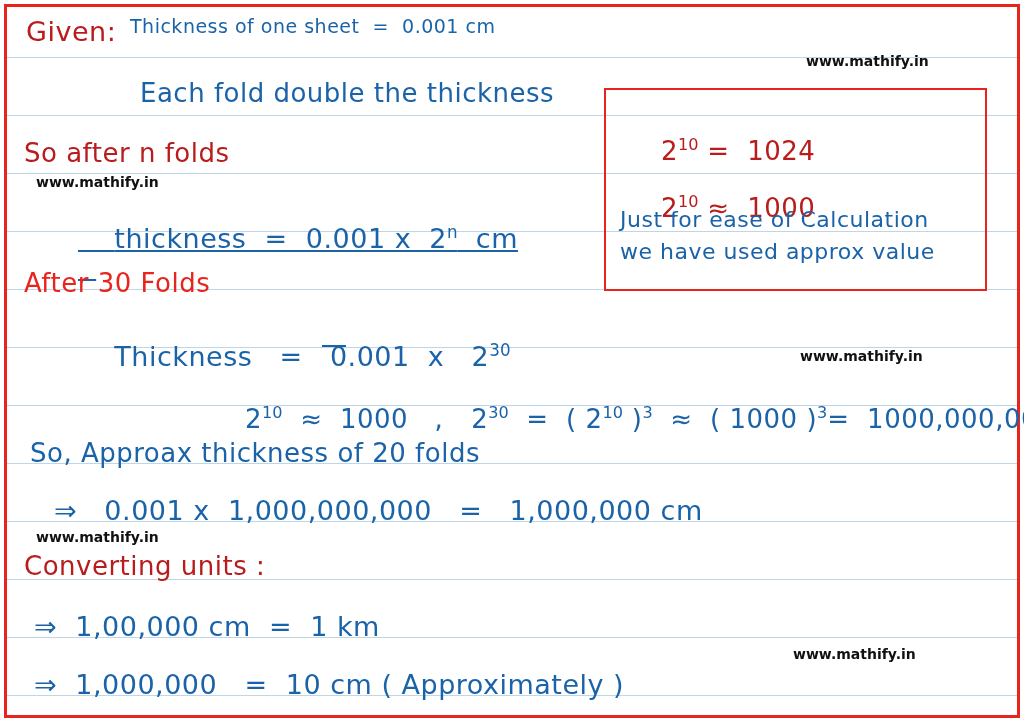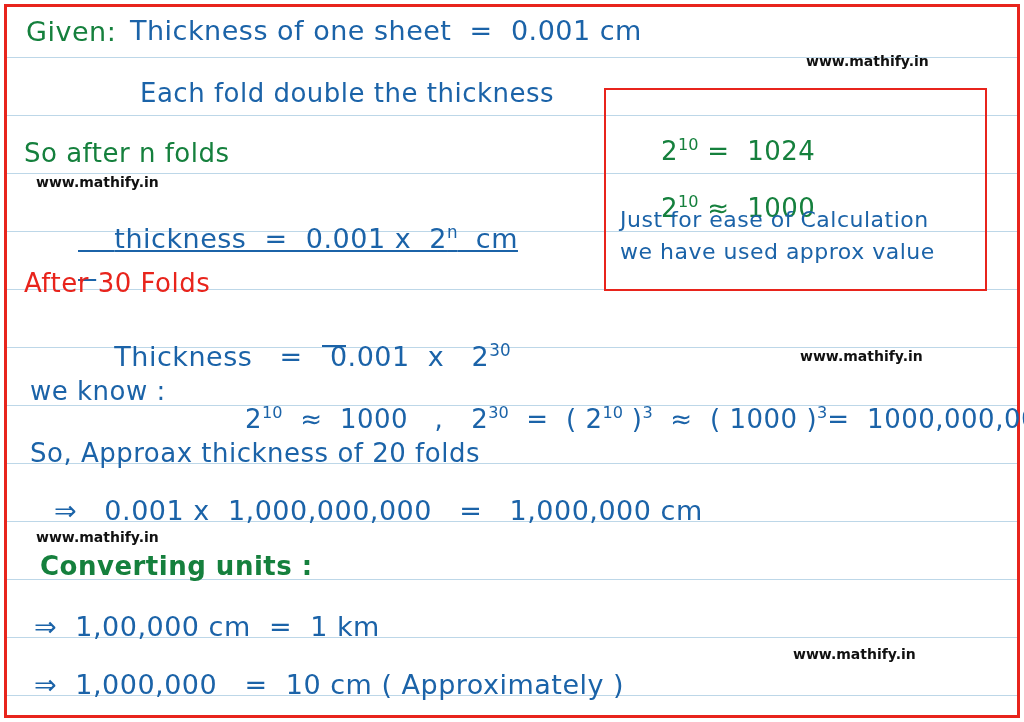--- a/index.html
+++ b/index.html
@@ -47,21 +47,21 @@
   }
   .hand {
     position: absolute;
     font-family: "DejaVu Sans", sans-serif;
     white-space: pre;
     line-height: 1.05;
     letter-spacing: 0.5px;
     transform-origin: left top;
   }
   .blue  { color: #1b63a8; }
-  .green { color: #15803d; }
+  .green { color: #b91c1c; }
   .red   { color: #e8241c; margin-top: 12px; }
   .sup {
     font-size: 0.62em;
     vertical-align: super;
     letter-spacing: 0;
   }
   .wm {
     position: absolute;
     font-family: "DejaVu Sans", sans-serif;
     font-weight: bold;
@@ -101,47 +101,46 @@
       <div class="rule" style="top: 456px;"></div>
       <div class="rule" style="top: 514px;"></div>
       <div class="rule" style="top: 572px;"></div>
       <div class="rule" style="top: 630px;"></div>
       <div class="rule" style="top: 688px;"></div>
     </div>
 
   <div id="page-border"></div>
 
   <div class="hand green" style="left:26px; top:18px; font-size:27px;">Given:</div>
-  <div class="hand blue" style="left:130px; top:17px; font-size:27px;">Thickness of one sheet  =  0.001 cm</div>
+  <div class="hand blue" style="left:130px; top:17px; font-size:19px;">Thickness of one sheet  =  0.001 cm</div>
 
   <div class="hand blue" style="left:140px; top:80px; font-size:26px;">Each fold double the thickness</div>
 
   <div class="hand green" style="left:24px; top:140px; font-size:26px;">So after n folds</div>
 
   <div class="hand blue" style="left:78px; top:196px; font-size:27px;text-decoration:underline;">
     <span>thickness  =  0.001 x  2</span><span class="sup">n</span><span>  cm</span>
   </div>
 
   <div class="hand red" style="left:24px; top:258px; font-size:26px;">After 30 Folds</div>
 
   <div class="hand blue" style="left:78px; top:314px; font-size:27px;">
     <span>Thickness   =   0.001  x   2</span><span class="sup">30</span>
   </div>
   <div class="underline-01" style="left:322px; top:345px; width:24px;"></div>
 
-  <div class="hand blue" style="left:30px; top:378px; font-size:26px;">we know :</div>
   <div class="hand blue" style="left:210px; top:378px; font-size:26px;">
     <span>2</span><span class="sup">10</span><span>  ≈  1000   ,</span><span style="margin-left:28px;">2</span><span class="sup">30</span><span>  =  ( 2</span><span class="sup">10</span><span> )</span><span class="sup">3</span><span>  ≈  ( 1000 )</span><span class="sup">3</span><span>=  1000,000,000</span>
   </div>
 
   <div class="hand blue" style="left:30px; top:440px; font-size:26px;">So, Approax thickness of 20 folds</div>
 
   <div class="hand blue" style="left:54px; top:497px; font-size:27px;">⇒   0.001 x  1,000,000,000   =   1,000,000 cm</div>
 
-  <div class="hand green" style="left:40px; top:553px; font-size:26px;font-weight:bold;">Converting units :</div>
+  <div class="hand green" style="left:24px; top:553px; font-size:26px;">Converting units :</div>
 
   <div class="hand blue" style="left:34px; top:613px; font-size:27px;">⇒  1,00,000 cm  =  1 km</div>
   <div class="hand blue" style="left:34px; top:671px; font-size:27px;">⇒  1,000,000   =  10 cm ( Approximately )</div>
 
   <div id="callout"></div>
   <div class="hand green" style="left:626px; top:110px; font-size:26px;">
     <span>2</span><span class="sup">10</span><span> =  1024</span>
   </div>
   <div class="hand green" style="left:626px; top:167px; font-size:26px;">
     <span>2</span><span class="sup">10</span><span> ≈  1000</span>

